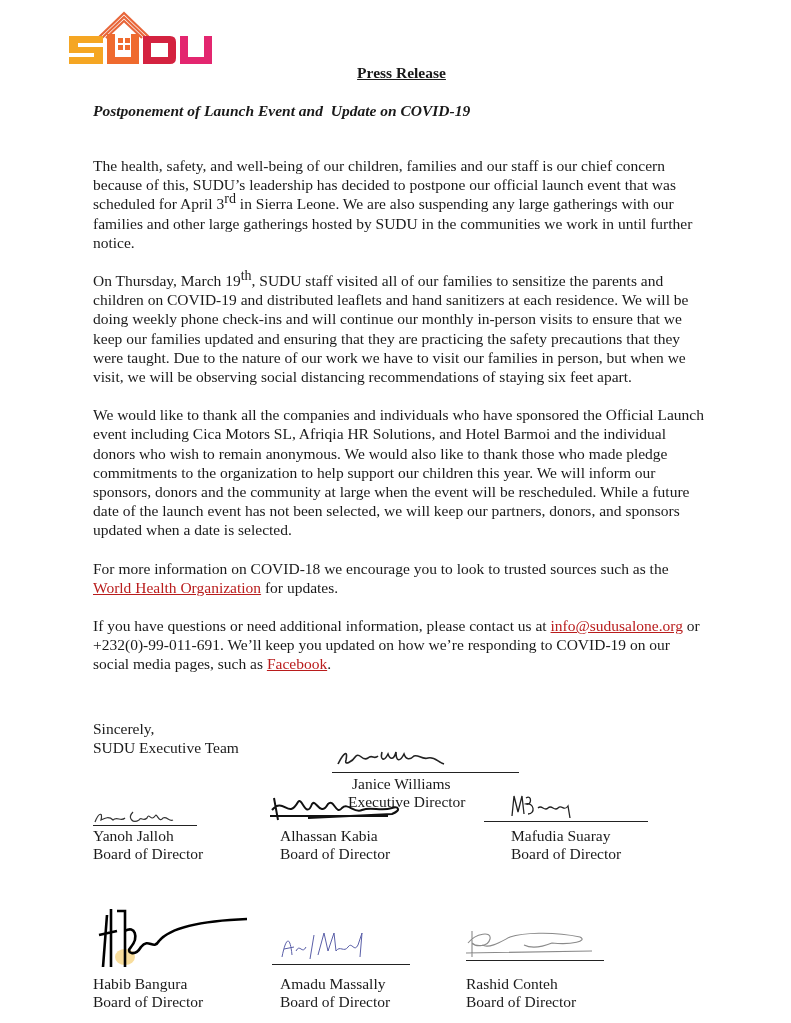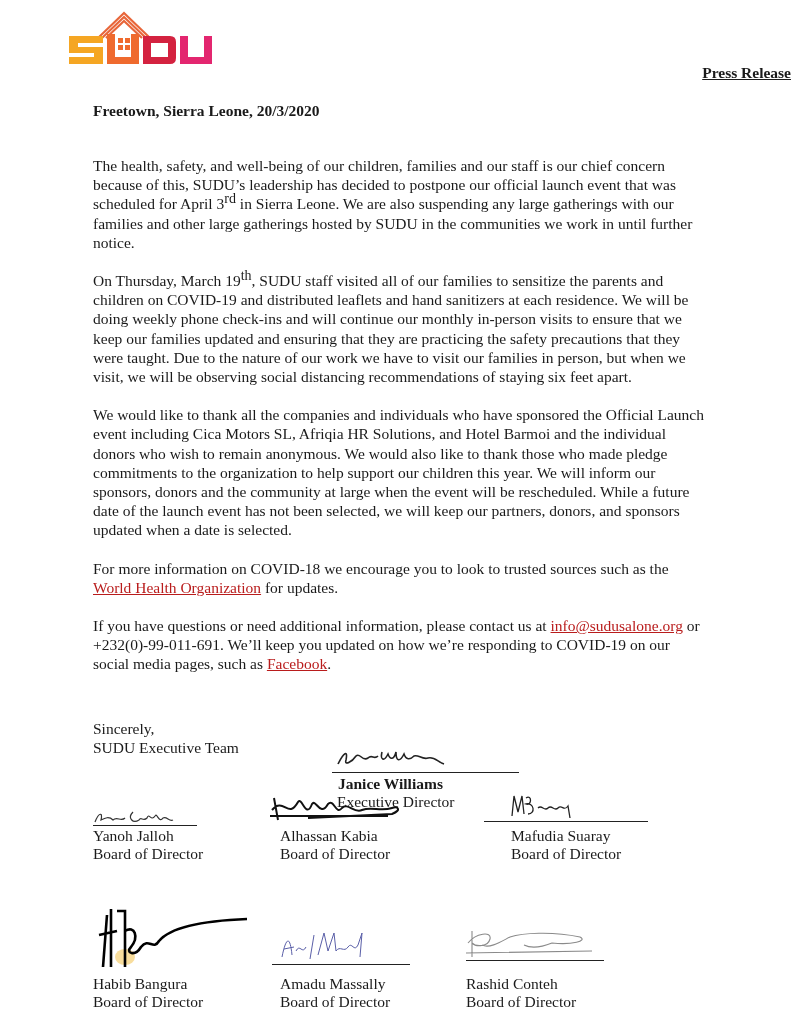--- a/index.html
+++ b/index.html
@@ -5,21 +5,21 @@
     html, body { margin: 0; padding: 0; background: #ffffff; }
     body {
       width: 791px; height: 1023px; position: relative; overflow: hidden;
       font-family: "Liberation Serif", "DejaVu Serif", serif;
       color: #1a1a1a;
     }
     .logo { position: absolute; left: 66px; top: 6px; width: 150px; height: 62px; }
     .logo svg { display: block; }
 
     .title {
-      position: absolute; left: 0; right: 0; top: 64px; text-align: right;
+      position: absolute; left: 0; right: 0; top: 64px; text-align: center;
       font-weight: bold; font-size: 15.5px; text-decoration: underline;
       padding-left: 12px;
     }
     .subtitle {
       position: absolute; left: 93px; top: 102px;
       font-size: 15.5px; font-weight: bold; line-height: 18px;
     }
     .subtitle .italic { font-style: italic; display: block; white-space: pre; }
     .body-text {
       position: absolute; left: 93px; top: 156px; width: 615px;
@@ -34,22 +34,22 @@
       font-size: 15.5px; line-height: 19.2px;
     }
 
     .sig { position: absolute; font-size: 15.5px; line-height: 18px; }
     .sig .line { position: absolute; height: 1px; background: #222; }
     .sig .name, .sig .role { white-space: nowrap; }
     .sig svg { position: absolute; }
 
     .sig-janice { left: 332px; top: 748px; width: 190px; }
     .sig-janice .line { left: 0; top: 24px; width: 187px; }
-    .sig-janice .name { position: absolute; left: 6px; top: 27px; font-weight: bold; }
-    .sig-janice .role { position: absolute; left: 5px; top: 45px; }
+    .sig-janice .name { position: absolute; left: 20px; top: 27px; }
+    .sig-janice .role { position: absolute; left: 16px; top: 45px; }
 
     .sig-row1 { top: 822px; }
     .sig-row2 { top: 905px; }
   </style>
 </head>
 <body>
 
 <div class="logo">
   <svg width="150" height="62" viewBox="0 0 150 62">
 
@@ -71,21 +71,21 @@
 
     <path fill="#d42240" fill-rule="evenodd" d="M77 30 H104 Q110 30 110 36 V52 Q110 58 104 58 H77 Z M85 37 V51 H102 V37 Z"></path>
 
     <path fill="#e3266f" d="M114 30 H122 V51 H138 V30 H146 V58 H114 Z"></path>
   </svg>
 </div>
 
 <div class="title">Press Release</div>
 
 <div class="subtitle">
-  <span>Freetown, Sierra Leone, 20/3/2020</span>
+  <span class="italic">Postponement of Launch Event and  Update on COVID-19</span>
 </div>
 
 <div class="body-text">
   <p><span>The health, safety, and well-being of our children, families and our staff is our chief concern because of this, SUDU’s leadership has decided to postpone our official launch event that was scheduled for April 3</span><sup>rd</sup><span> in Sierra Leone. We are also suspending any large gatherings with our families and other large gatherings hosted by SUDU in the communities we work in until further notice.</span></p>
 
   <p><span>On Thursday, March 19</span><sup>th</sup><span>, SUDU staff visited all of our families to sensitize the parents and children on COVID-19 and distributed leaflets and hand sanitizers at each residence. We will be doing weekly phone check-ins and will continue our monthly in-person visits to ensure that we keep our families updated and ensuring that they are practicing the safety precautions that they were taught. Due to the nature of our work we have to visit our families in person, but when we visit, we will be observing social distancing recommendations of staying six feet apart.</span></p>
 
 
   <p>We would like to thank all the companies and individuals who have sponsored the Official Launch event including Cica Motors SL, Afriqia HR Solutions, and Hotel Barmoi and the individual donors who wish to remain anonymous. We would also like to thank those who made pledge commitments to the organization to help support our children this year. We will inform our sponsors, donors and the community at large when the event will be rescheduled. While a future date of the launch event has not been selected, we will keep our partners, donors, and sponsors updated when a date is selected.</p>
 

